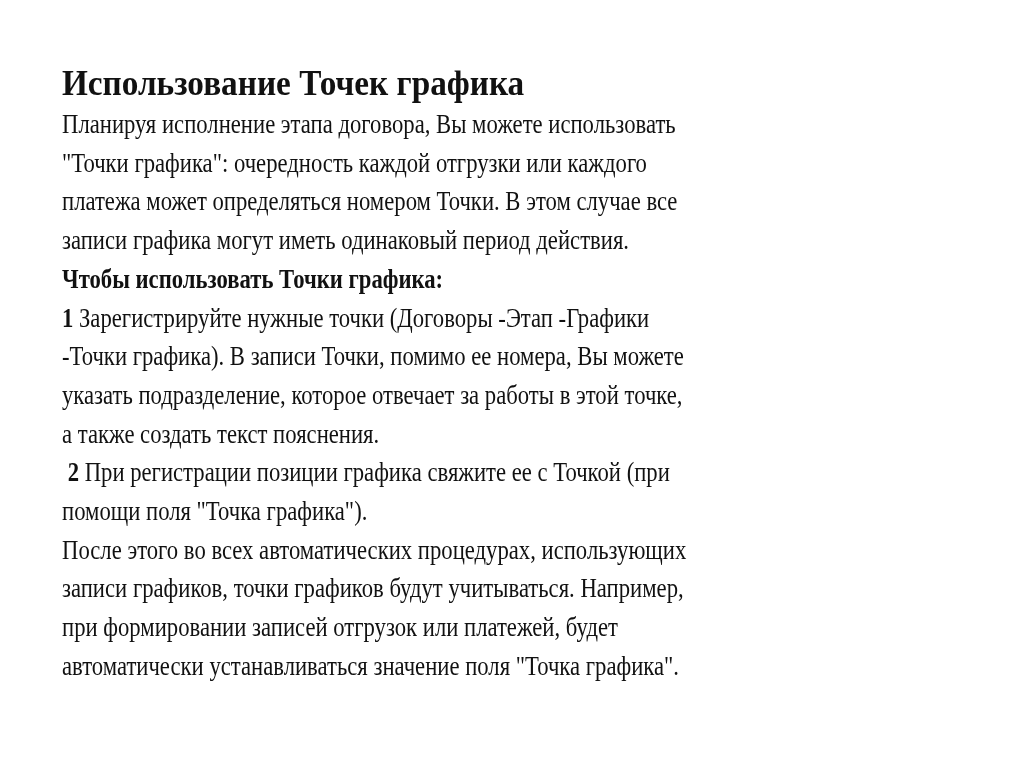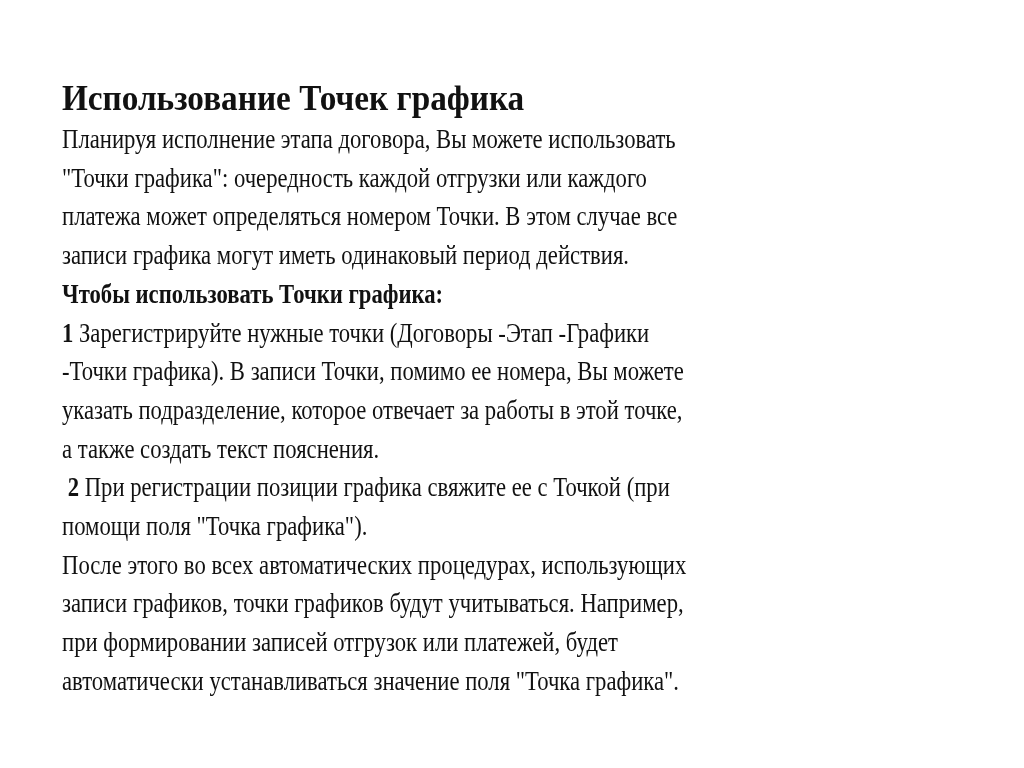--- a/index.html
+++ b/index.html
@@ -1,21 +1,21 @@
 <!DOCTYPE html>
 <html><head>
   <meta charset="utf-8">
   <style>
     html, body { margin: 0; padding: 0; }
     body {
       width: 1024px; height: 768px; background: #ffffff; overflow: hidden;
       font-family: "Liberation Serif", serif; color: #111111;
       position: relative;
     }
-    .slide { position: absolute; left: 62px; top: 77px; width: 910px; }
+    .slide { position: absolute; left: 62px; top: 62px; width: 910px; }
     .title {
       font-weight: bold; font-size: 35px; line-height: 44px; margin: 0;
       white-space: nowrap;
     }
     .line {
       font-size: 27px; line-height: 38.7px; white-space: nowrap;
       transform-origin: left center; display: block;
     }
     .b { font-weight: bold; }
     .lines { margin-top: -1px; }

